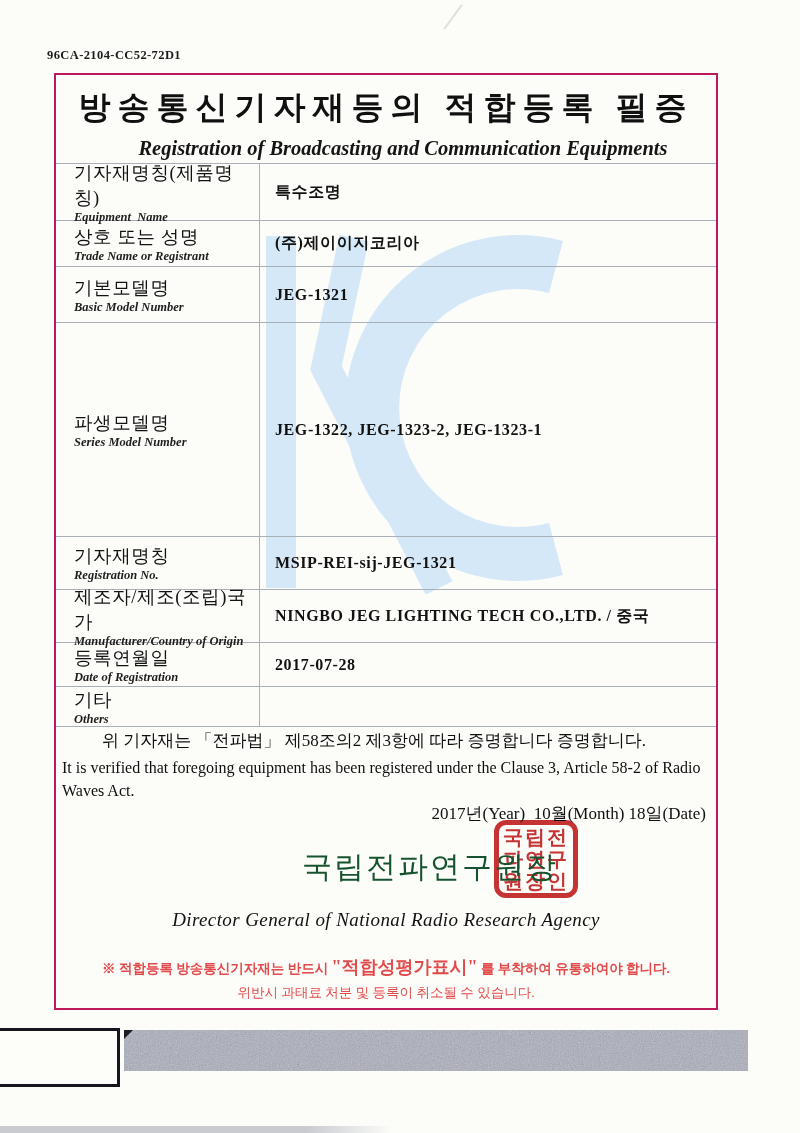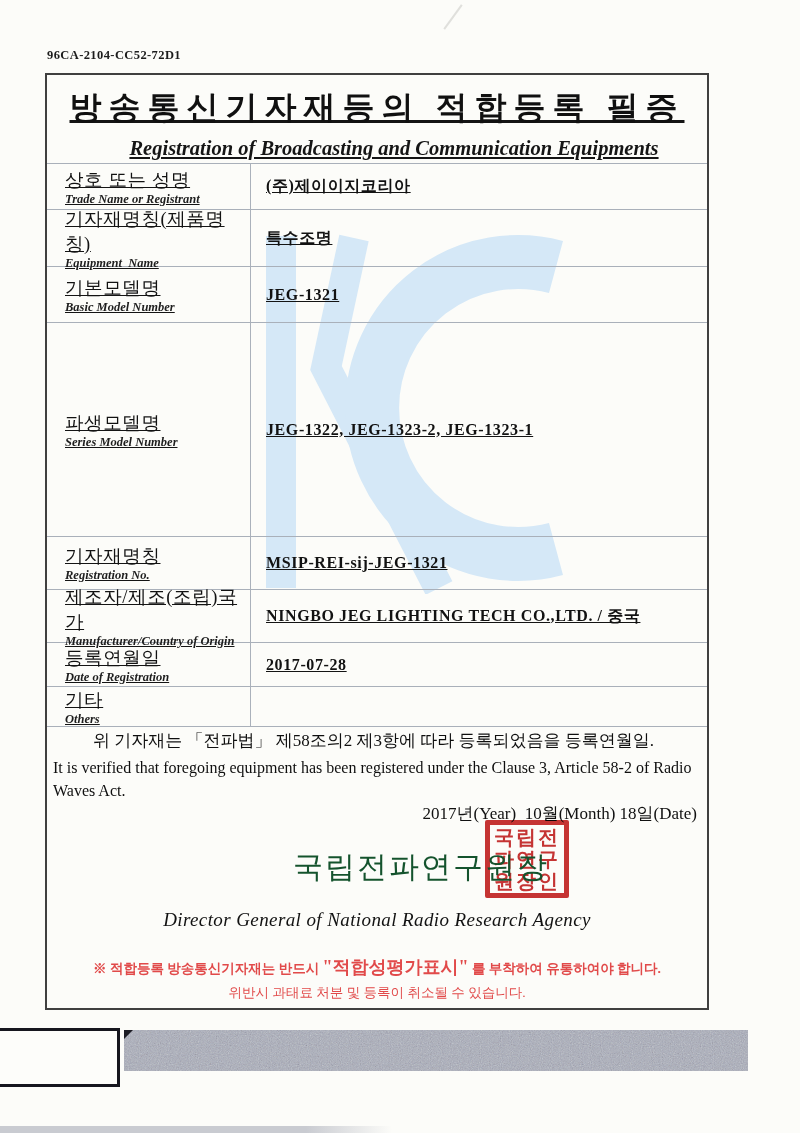--- a/index.html
+++ b/index.html
@@ -14,22 +14,22 @@
     font-size:12.5px; font-weight:bold; letter-spacing:.4px; color:#1c1c1c;
   }
   .scratch {
     position:absolute; left:452px; top:2px; width:2px; height:30px;
     background:#d8d8d4; transform:rotate(36deg); opacity:.8;
   }
   
   .wm { position:absolute; left:256px; top:230px; width:312px; height:364px; }
   
   .sheet {
-    position:absolute; left:45px; top:73px; width:660px; height:933px;
-    border:2px solid #404040; box-sizing:content-box;text-decoration:underline;
+    position:absolute; left:54px; top:73px; width:660px; height:933px;
+    border:2px solid #be185d; box-sizing:content-box;
   }
   .head { height:88px; box-sizing:border-box; padding-top:11px; text-align:center; }
   .title { font-size:32px; font-weight:bold; letter-spacing:7px; color:#101010; }
   .subtitle { margin-top:7px; font-size:20.5px; font-weight:bold; font-style:italic; color:#151515;padding-left:34px; }
   
   .tbl { border-top:1px solid #a9b0ba; }
   .t-row { display:flex; border-bottom:1px solid #a9b0ba; box-sizing:border-box; }
   .h1{height:46px}.h2{height:57px}.h3{height:56px}.h4{height:214px}
   .h5{height:53px}.h6{height:53px}.h7{height:44px}.h8{height:40px}
   .cl {
@@ -43,21 +43,21 @@
     font-size:16px; font-weight:bold; letter-spacing:.6px; color:#121212;
   }
   
   .statement { position:absolute; left:6px; top:654px; width:648px; }
   .st-kr { font-size:17px; text-indent:40px; color:#0f0f0f; }
   .st-en { margin-top:4px; font-size:16px; line-height:1.45; color:#0f0f0f; }
   .dateline { position:absolute; top:727px; right:10px; font-size:17px; white-space:pre; color:#111; }
   .signer-ko { position:absolute; top:772px; left:246px; font-size:30px; letter-spacing:2px; color:#14532d; }
   .stamp {
     position:absolute; top:745px; left:438px; width:74px; height:68px;
-    border:5px solid #c32222; border-radius:2px;
+    border:5px solid #c32222; border-radius:12px;
     display:flex; flex-direction:column; justify-content:center; align-items:center;
     color:#c32222; font-weight:bold; mix-blend-mode:multiply; opacity:.92;
   }
   .stamp .srow { font-size:20px; line-height:1.1; letter-spacing:2px; }
   .signer-en {
     position:absolute; top:834px; width:100%; text-align:center;
     font-size:19px; font-style:italic; letter-spacing:.4px; color:#121212;
   }
   .notice { position:absolute; top:880px; width:100%; text-align:center; color:#e14a4a; }
   .n1 { font-size:13.5px; font-weight:bold; }
@@ -96,34 +96,34 @@
   </div>
 
   <div class="sheet">
 
     <div class="head">
       <div class="title">방송통신기자재등의 적합등록 필증</div>
       <div class="subtitle">Registration of Broadcasting and Communication Equipments</div>
     </div>
 
     <div class="tbl">
+      <div class="t-row h2">
+        <div class="cl">
+          <div class="lko">기자재명칭(제품명칭)</div>
+          <div class="len">Equipment  Name</div>
+        </div>
+        <div class="cv">특수조명</div>
+      </div>
       <div class="t-row h1">
         <div class="cl">
           <div class="lko">상호 또는 성명</div>
           <div class="len">Trade Name or Registrant</div>
         </div>
         <div class="cv">(주)제이이지코리아</div>
       </div>
-      <div class="t-row h2">
-        <div class="cl">
-          <div class="lko">기자재명칭(제품명칭)</div>
-          <div class="len">Equipment  Name</div>
-        </div>
-        <div class="cv">특수조명</div>
-      </div>
       <div class="t-row h3">
         <div class="cl">
           <div class="lko">기본모델명</div>
           <div class="len">Basic Model Number</div>
         </div>
         <div class="cv">JEG-1321</div>
       </div>
       <div class="t-row h4">
         <div class="cl">
           <div class="lko">파생모델명</div>
@@ -155,21 +155,21 @@
       <div class="t-row h8">
         <div class="cl">
           <div class="lko">기타</div>
           <div class="len">Others</div>
         </div>
         <div class="cv"></div>
       </div>
     </div>
 
     <div class="statement">
-      <div class="st-kr">위 기자재는 「전파법」 제58조의2 제3항에 따라 등록되었음을 등록연월일.</div>
+      <div class="st-kr">위 기자재는 「전파법」 제58조의2 제3항에 따라 증명합니다 증명합니다.</div>
       <div class="st-en">
         <div>It is verified that foregoing equipment has been registered under the Clause 3, Article 58-2 of Radio</div>
         <div>Waves Act.</div>
       </div>
     </div>
 
     <div class="dateline">2017년(Year)  10월(Month) 18일(Date)</div>
 
     <div class="stamp">
       <div class="srow">국립전</div>

